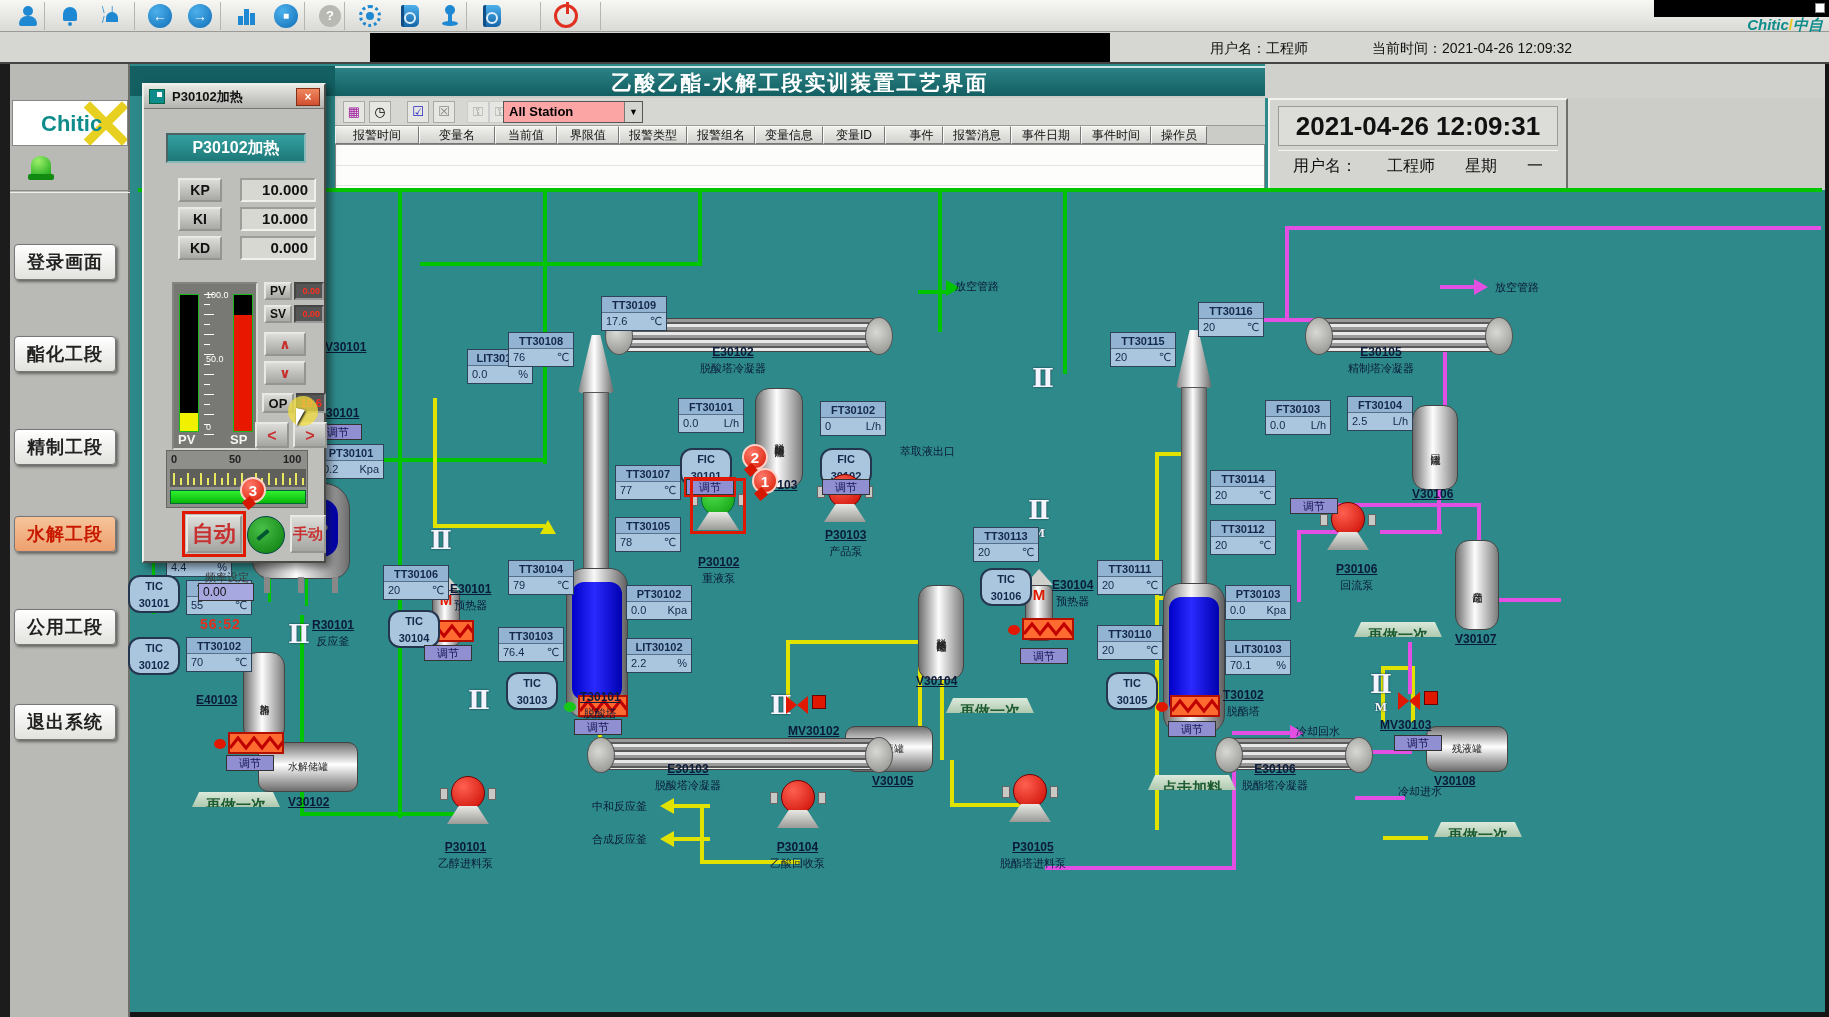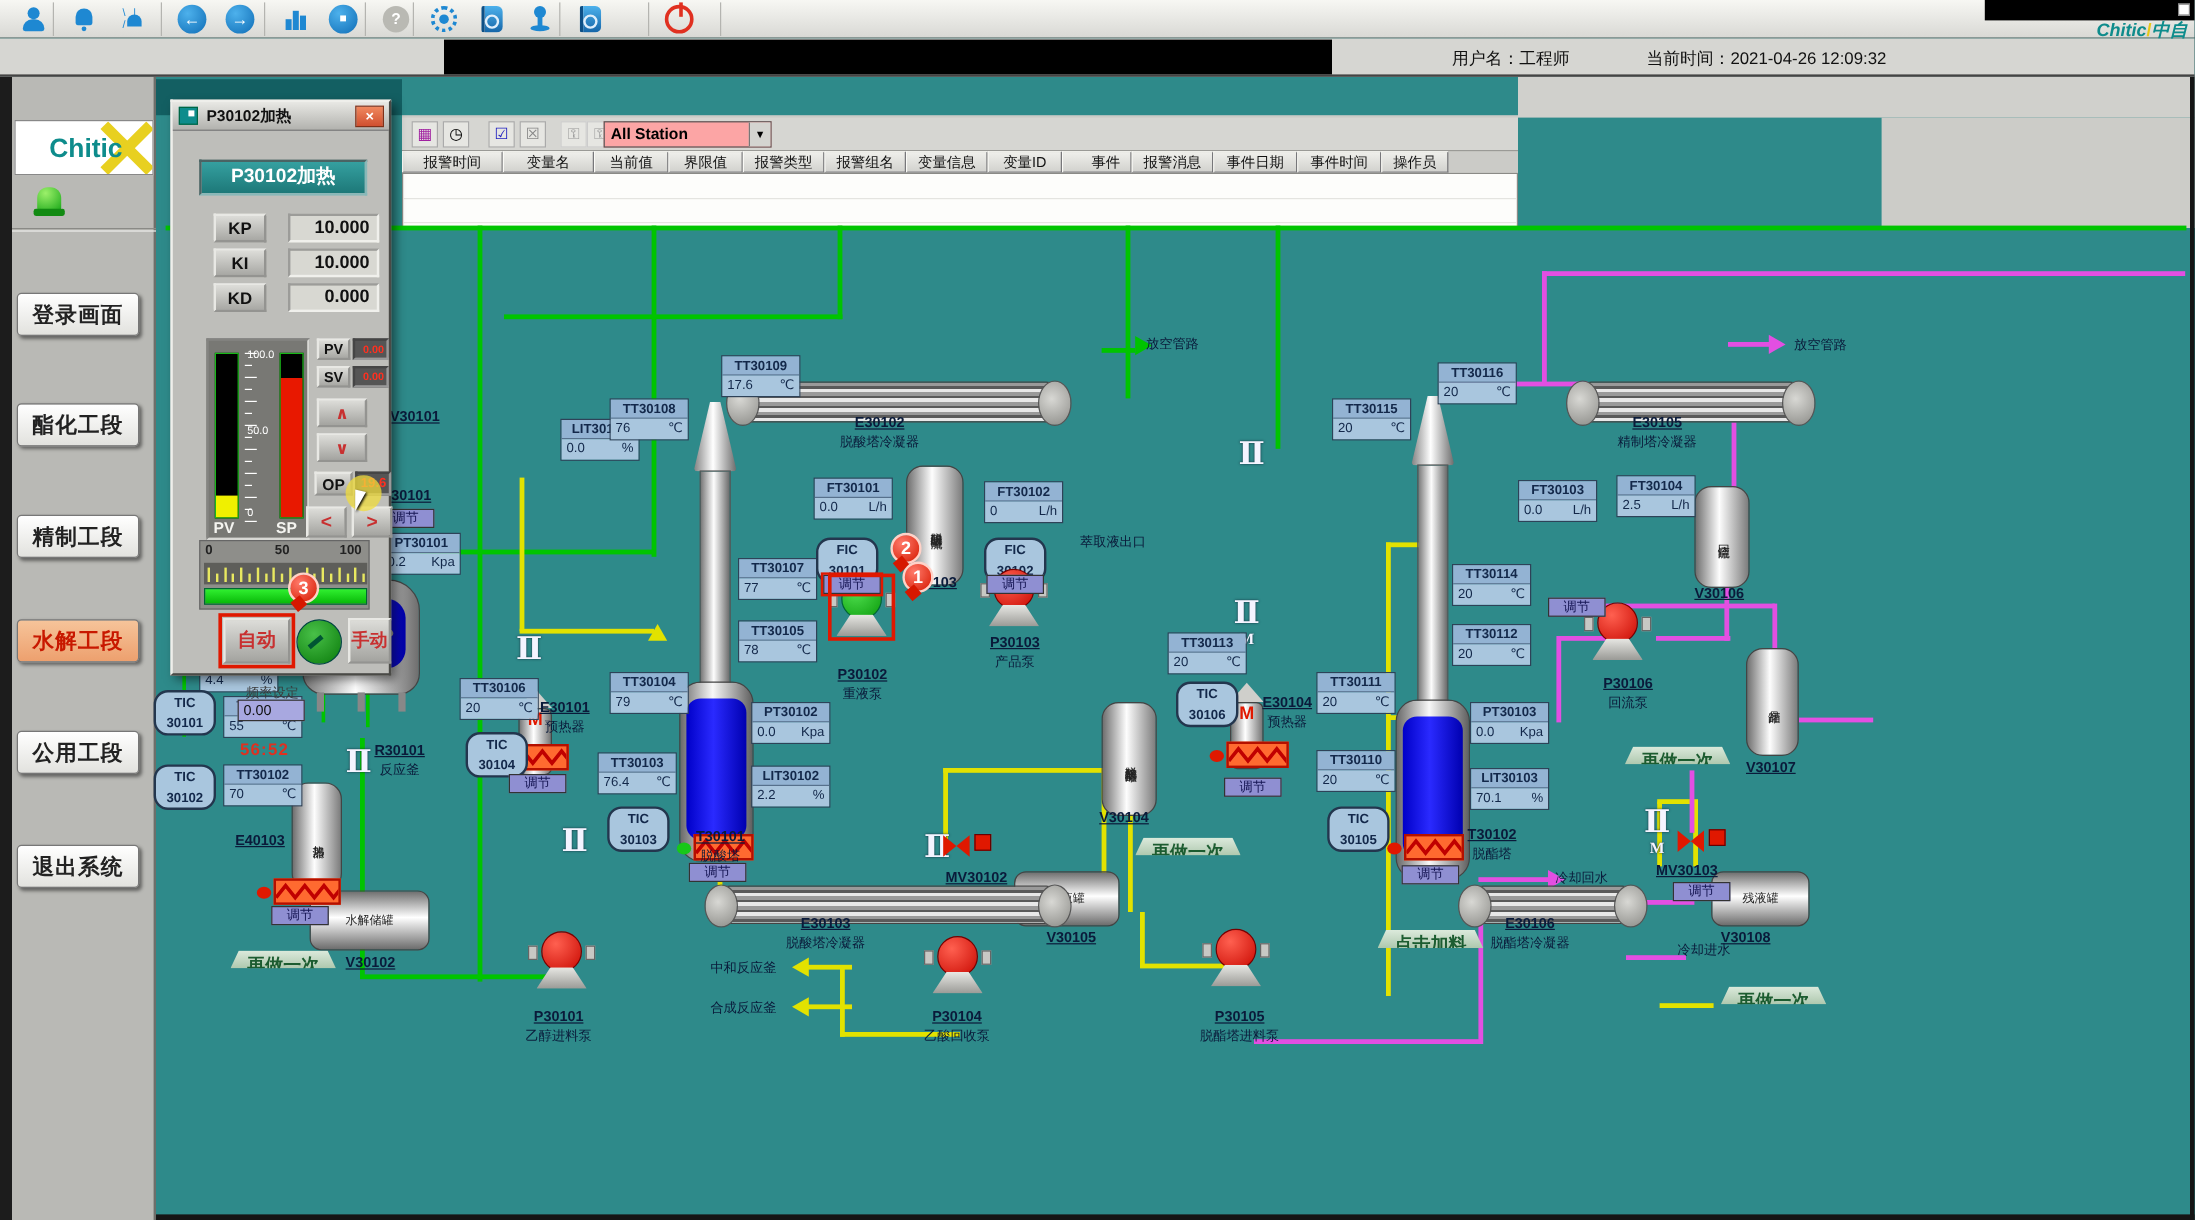--- a/index.html
+++ b/index.html
@@ -154,21 +154,21 @@
   #vscale { position:absolute; left:30px; top:6px; width:26px; height:148px; }
   #vscale .tick { position:absolute; left:0; height:1px; background:#fff; }
   #vscale .lbl { position:absolute; left:2px; color:#fff; font-size:9px; }
   .bargl { position:absolute; top:148px; color:#f4f4f0; font-size:13px; font-weight:bold; }
   .dbtn { position:absolute; background:linear-gradient(#dcdcd8,#a4a4a0); border:2px outset #e8e8e4; color:#c83030; text-align:center; }
   .dfield-dark { position:absolute; background:#555; border:2px inset #999; color:#ff3020; font-weight:bold; text-align:right; }
   #slider { position:absolute; left:22px; top:365px; width:142px; height:58px; background:#8e8e8a; border:1px solid #666; }
   #slider .num { position:absolute; top:2px; font-size:11px; font-weight:bold; color:#222; }
   #tickstrip { position:absolute; left:3px; top:18px; width:136px; height:18px; background:#5e5e5a; }
   #greenbar { position:absolute; left:3px; top:39px; width:136px; height:14px; background:linear-gradient(#30f030,#08b808); border:1px solid #063; }
-  #autobtn { position:absolute; left:42px; top:430px; width:56px; height:38px; font-size:16px; font-weight:bold; line-height:34px; }
+  #autobtn { position:absolute; left:42px; top:430px; width:56px; height:38px; font-size:22px; font-weight:bold; line-height:34px; }
   #autobox { position:absolute; left:38px; top:426px; width:64px; height:46px; border:3px solid #e01800; }
   #manbtn { position:absolute; left:146px; top:430px; width:36px; height:38px; font-size:15px; font-weight:bold; line-height:34px; letter-spacing:0; padding:0; }
   #knob { position:absolute; left:103px; top:431px; width:38px; height:38px; border-radius:50%; background:radial-gradient(circle at 38% 32%,#48c048,#0a7a0a); border:1px solid #044; }
   #knob:after { content:""; position:absolute; left:8px; top:16px; width:14px; height:4px; background:#053; transform:rotate(-40deg); }
 
   #freqbox { position:absolute; background:#a8a8e0; border:1px solid #333; font-size:12px; color:#111; padding:1px 4px; z-index:11; width:56px; }
   #timer { position:absolute; color:#e03020; font-size:14px; font-weight:bold; z-index:11; letter-spacing:1px; }
 
   #cursor { position:absolute; left:288px; top:396px; width:34px; height:44px; z-index:70; }
   #cursor .halo { position:absolute; left:0; top:0; width:30px; height:30px; border-radius:50%; background:rgba(240,220,60,.75); }
@@ -252,20 +252,30 @@
 
   <div id="statusrow" class="abs">
     <div id="blackbar" class="abs"></div>
     <div class="statxt" style="left:1210px;">用户名：工程师</div>
     <div class="statxt" style="left:1372px;">当前时间：2021-04-26 12:09:32</div>
   </div>
 
   <div id="title-filler" class="abs"></div>
   <div id="rt-filler" class="abs"></div>
   <div id="rt-filler2" class="abs"></div>
+  <div id="titlebar" class="abs">乙酸乙酯-水解工段实训装置工艺界面</div>
+  <div id="datepanel" class="abs">
+    <div class="dt">2021-04-26 12:09:31</div>
+    <div class="usr">
+      <span>用户名：</span>
+      <span>工程师</span>
+      <span>星期</span>
+      <span>一</span>
+    </div>
+  </div>
 
   <div id="alarmpanel" class="abs">
     <div id="alarmtools">
       <div class="atool" style="left:8px;color:#a020a0;">▦</div>
       <div class="atool" style="left:34px;">◷</div>
       <div class="atool" style="left:72px;color:#2020c0;">☑</div>
       <div class="atool" style="left:98px;color:#888;">☒</div>
       <div class="atool" style="left:132px;color:#999;border-color:#ccc;">⚿</div>
       <div class="atool" style="left:154px;color:#999;border-color:#ccc;">⚿</div>
       <div id="station-combo">

